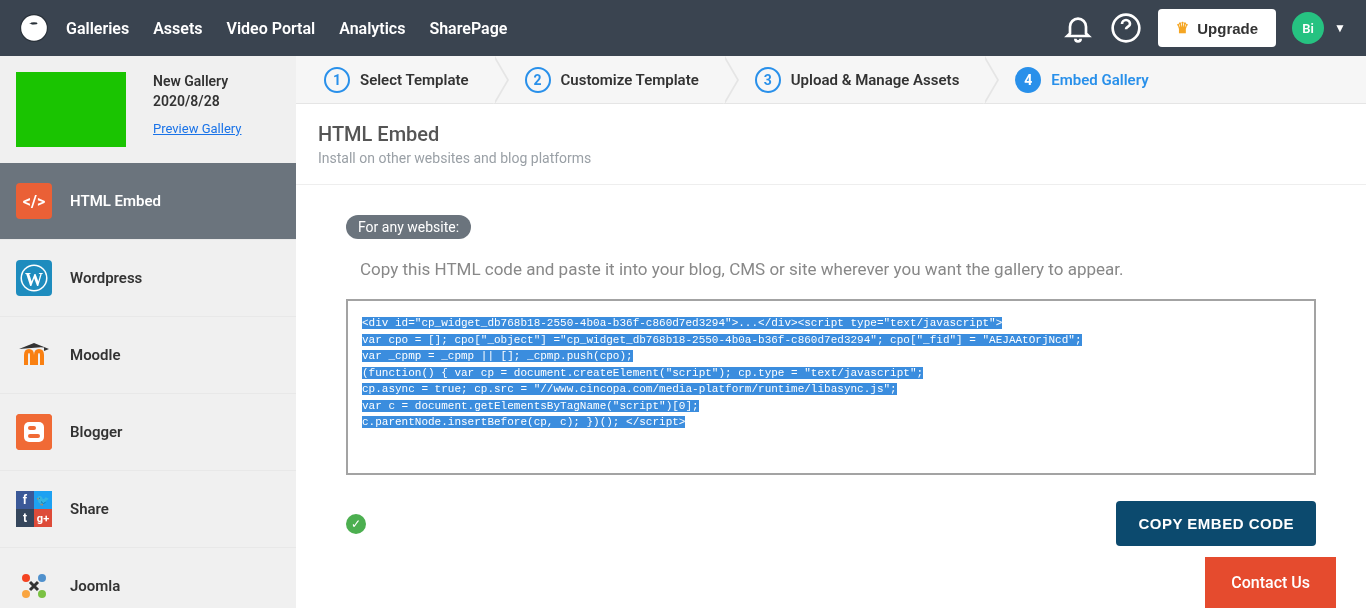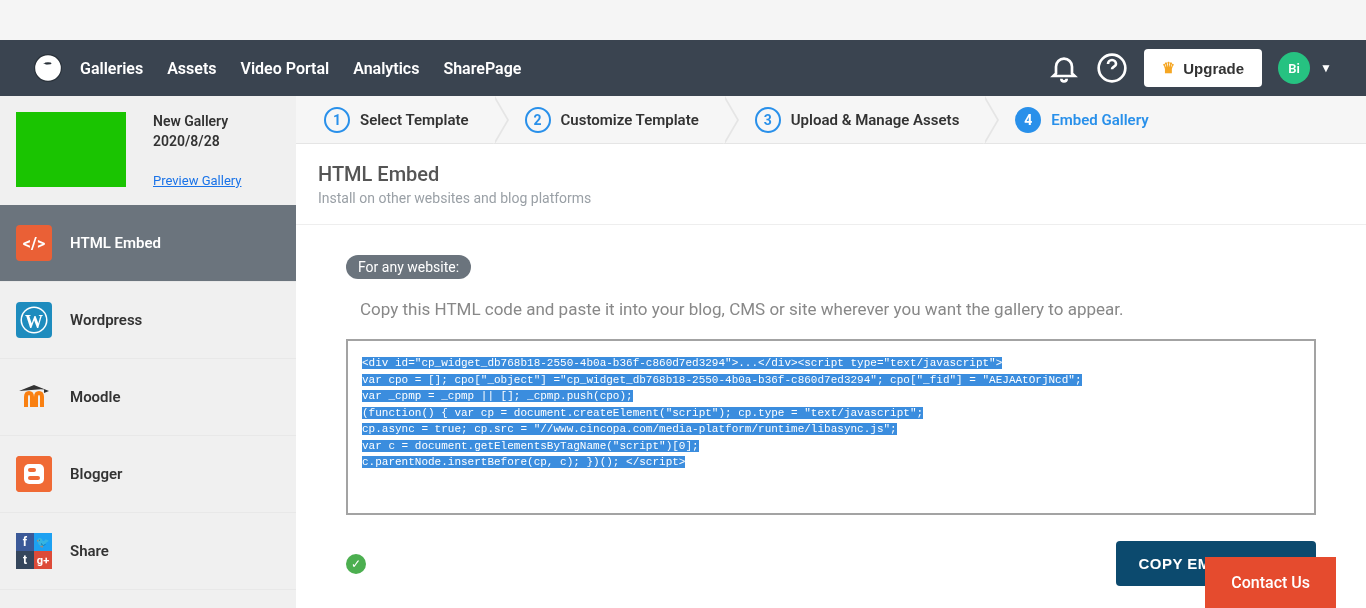--- a/index.html
+++ b/index.html
@@ -1,34 +1,34 @@
 <!DOCTYPE html>
 <html><head>
 <meta charset="utf-8">
 <style>
 * { margin: 0; padding: 0; box-sizing: border-box; }
 body { font-family: -apple-system, BlinkMacSystemFont, "Segoe UI", Roboto, Arial, sans-serif; background: #f5f5f5; width: 1366px; height: 608px; overflow: hidden; }
 
-.topbar { background: #3a4450; height: 56px; display: flex; align-items: center; padding: 0 34px; color: #fff; margin-top: 40px; }
+.topbar { background: #3a4450; height: 56px; display: flex; align-items: center; padding: 0 20px; color: #fff; }
 .logo { width: 28px; height: 28px; background: #2a323a; border-radius: 50%; display: flex; align-items: center; justify-content: center; margin-right: 18px; font-weight: bold; font-size: 16px; }
 .nav-item { margin-right: 24px; font-size: 16px; font-weight: 600; cursor: pointer; color: #fff; }
 .topbar-right { margin-left: auto; display: flex; align-items: center; gap: 16px; }
 .icon-btn { width: 32px; height: 32px; display: flex; align-items: center; justify-content: center; cursor: pointer; color: #fff; }
 .btn-new-gallery { background: #2990ea; color: #fff; padding: 10px 18px; border-radius: 4px; font-weight: 600; cursor: pointer; border: none; font-size: 15px; }
 .btn-upgrade { background: #fff; color: #333; padding: 10px 18px; border-radius: 4px; font-weight: 600; cursor: pointer; border: none; font-size: 15px; display: flex; align-items: center; gap: 8px; }
 .avatar { width: 32px; height: 32px; background: #26c281; border-radius: 50%; color: #fff; display: flex; align-items: center; justify-content: center; font-weight: 600; font-size: 13px; cursor: pointer; }
 .chevr { color: #fff; font-size: 12px; cursor: pointer; margin-left: -6px; }
 
 .layout { display: flex; height: calc(608px - 56px); }
 .sidebar { width: 296px; background: #f0f0f0; overflow-y: auto; }
 .gallery-header { padding: 16px; display: flex; gap: 27px; }
 .gallery-thumb { width: 110px; height: 75px; background: #1ac401; flex-shrink: 0; }
 .gallery-info { flex: 1; }
 .gallery-title { font-weight: 600; font-size: 14px; color: #333; line-height: 1.4; }
-.preview-link { color: #1a73e8; text-decoration: underline; font-size: 13px; margin-top: 22px; display: inline-block; cursor: pointer; }
+.preview-link { color: #1a73e8; text-decoration: underline; font-size: 13px; margin-top: 10px; display: inline-block; cursor: pointer; }
 
 .side-item { display: flex; align-items: center; padding: 20px 16px; gap: 18px; cursor: pointer; border-bottom: 1px solid #e8e8e8; }
 .side-item.active { background: #6b747d; color: #fff; }
 .side-item .side-icon { width: 36px; height: 36px; display: flex; align-items: center; justify-content: center; border-radius: 4px; flex-shrink: 0; }
 .side-item .side-label { font-size: 15px; font-weight: 600; color: #333; }
 .side-item.active .side-label { color: #fff; }
 .icon-html { background: #ea6036; color: #fff; font-size: 16px; font-weight: bold; }
 .icon-wp { background: #1e8cbe; color: #fff; }
 .icon-moodle { background: transparent; }
 .icon-blogger { background: #f06a35; color: #fff; font-weight: bold; font-size: 18px; }

